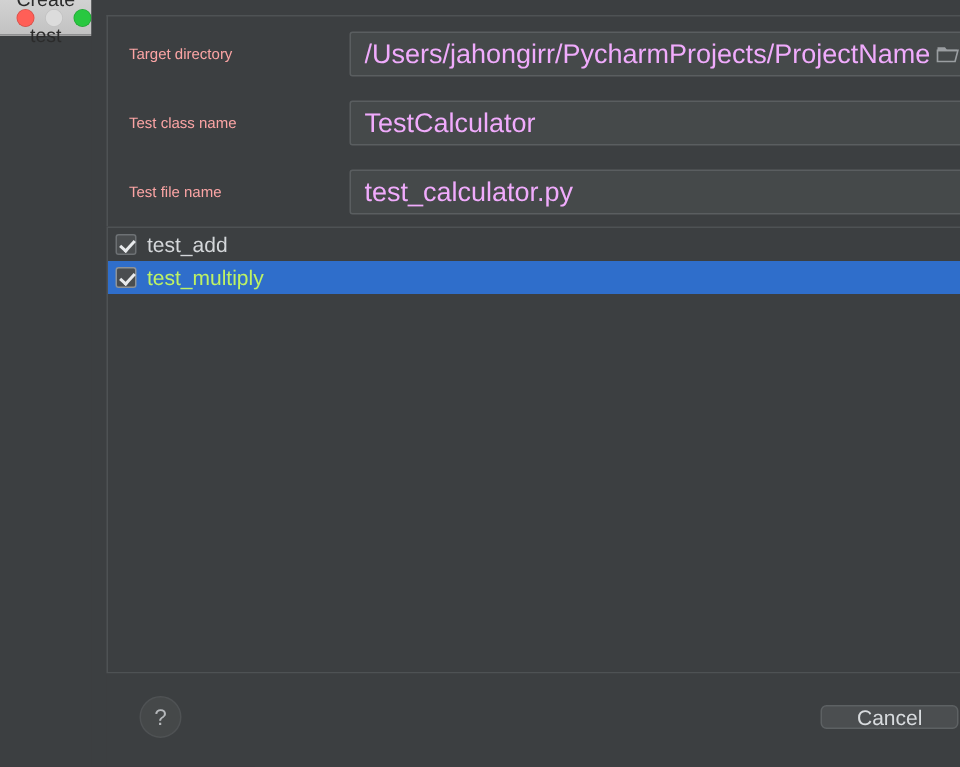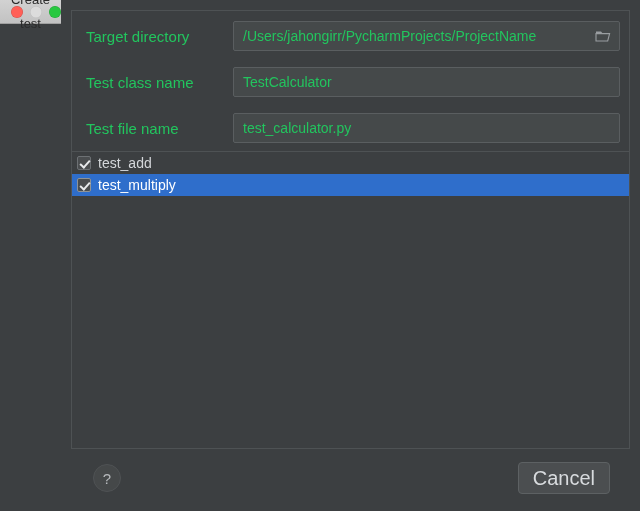--- a/index.html
+++ b/index.html
@@ -70,40 +70,40 @@
     display:flex;
     align-items:center;
     height:30px;
     margin-bottom:16px;
   }
   .form-row:last-child { margin-bottom:0; }
 
   .form-label {
     width:152px;
     flex:0 0 152px;
-    font-size:15px;
-    color:#22c55e;
+    font-size:10px;
+    color:#fca5a5;
     padding-left:5px;
     white-space:nowrap;
   }
 
   .input-wrap {
     flex:1;
     height:30px;
     background:#45494a;
     border:1px solid #5a5e60;
     border-radius:2px;
     display:flex;
     align-items:center;
     padding:0 4px 0 9px;
   }
   .input-value {
     flex:1;
-    font-size:14px;
-    color:#22c55e;
+    font-size:18px;
+    color:#f0abfc;
     white-space:nowrap;
     overflow:hidden;
     text-overflow:ellipsis;
   }
   .browse-btn {
     width:24px; height:24px;
     flex:0 0 24px;
     display:flex; align-items:center; justify-content:center;
     cursor:pointer;
   }
@@ -169,21 +169,21 @@
     border-width:0 2px 2px 0;
     transform:rotate(42deg);
   }
   .row.selected .checkbox { background:#4a4d4f; border-color:#8f9396; }
 
   .row-label {
     font-size:14px;
     color:#d4d7da;
     white-space:nowrap;
   }
-  .row.selected .row-label { color:#ffffff; }
+  .row.selected .row-label { color:#bef264; }
 
   
   .footer {
     flex:0 0 62px;
     background:#3c3f41;
     display:flex;
     align-items:center;
     padding:0 20px 4px 22px;
     position:relative;
   }
@@ -197,23 +197,23 @@
     display:flex; align-items:center; justify-content:center;
     cursor:pointer;
   }
   .footer-actions {
     margin-left:auto;
     display:flex;
     gap:12px;
   }
   .btn {
     min-width:92px;
-    height:32px;
+    height:16px;
     border-radius:4px;
-    font-size:20px;
+    font-size:14px;
     display:flex; align-items:center; justify-content:center;
     cursor:pointer;
     padding:0 14px;
   }
   .btn.cancel {
     background:#4b4e50;
     border:1px solid #5d6163;
     color:#d8dbde;
   }
   .btn.ok {

